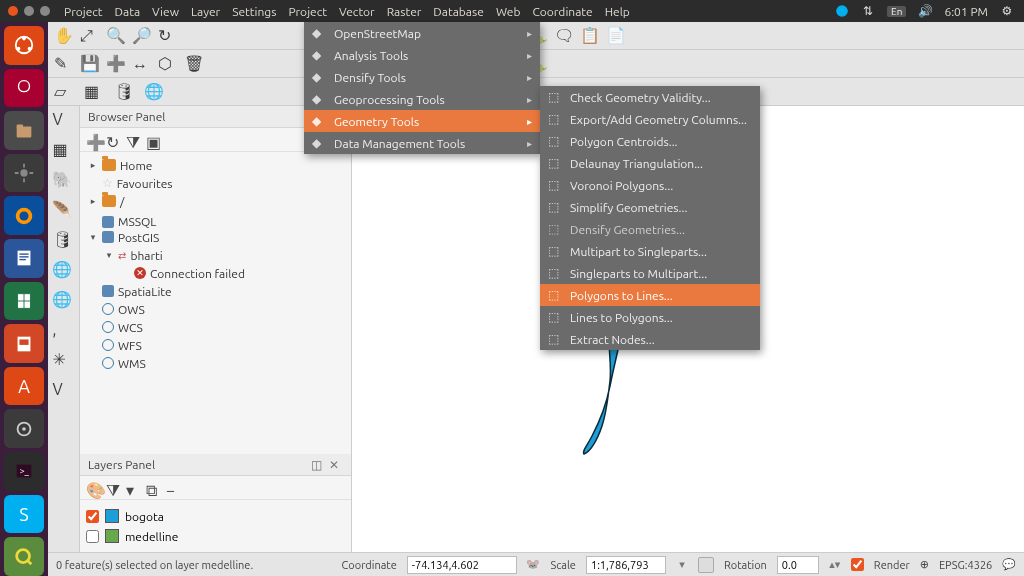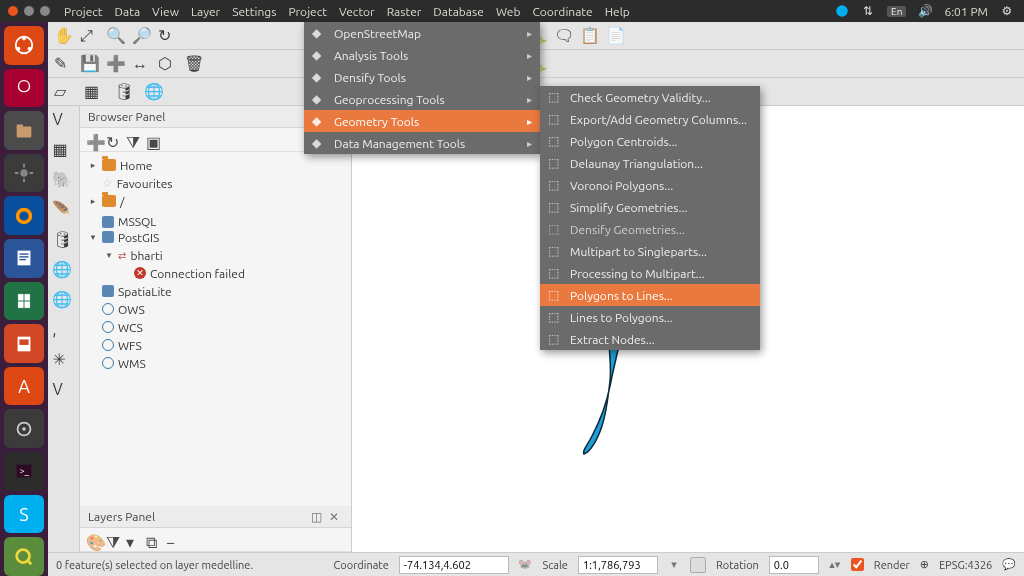--- a/index.html
+++ b/index.html
@@ -326,41 +326,53 @@
             <span class="mini-icon">✕</span>
           </span>
       </div>
       <div class="panel-toolbar">
         <span class="mini-icon">🎨</span>
         <span class="mini-icon">⧩</span>
         <span class="mini-icon">▾</span>
         <span class="mini-icon">⧉</span>
         <span class="mini-icon">−</span>
       </div>
+      <div class="layers-body" id="layers-body">
+          <div class="layer-row">
+            <input type="checkbox" checked="" style="">
+            <span class="swatch" style="background: rgb(31, 159, 216);"></span>
+            <span>bogota</span>
+          </div>
+          <div class="layer-row">
+            <input type="checkbox" style="">
+            <span class="swatch" style="background: rgb(106, 168, 79);"></span>
+            <span>medelline</span>
+          </div>
+        </div>
     </div>
 
     <div class="canvas">
       <svg class="shape" viewBox="0 0 80 220">
         <path d="M40 5 C50 10 55 25 50 45 C48 60 55 75 50 95 C46 115 42 130 38 150 C34 170 28 185 20 200 C15 210 10 215 12 218 C18 216 25 205 30 190 C35 175 36 160 38 145 C40 125 35 110 38 90 C40 72 30 55 32 38 C34 22 32 10 40 5 Z" fill="#1f9fd8" stroke="#0b2b3a" stroke-width="1.5"></path>
       </svg>
     </div>
   </div>
 
   <div class="statusbar">
     <span>0 feature(s) selected on layer medelline.</span>
     <span class="sp"></span>
     <span class="sb-label">Coordinate</span>
     <input class="sb-input" style="width: 110px;" value="-74.134,4.602">
     <span>🐭</span>
     <span class="sb-label">Scale</span>
     <input class="sb-input" style="width: 80px;" value="1:1,786,793">
     <span class="spin">▾</span>
     <span class="lockbtn"></span>
     <span class="sb-label">Rotation</span>
-    <input class="sb-input" style="width: 50px;" value="0.0">
+    <input class="sb-input" style="width: 42px;" value="0.0">
     <span class="spin">▴▾</span>
     <input type="checkbox" checked="" style="">
     <span class="sb-label">Render</span>
     <span>⊕</span>
     <span>EPSG:4326</span>
     <span>💬</span>
   </div>
 </div>
 
 <div class="menu menu1" id="vector-menu">
@@ -417,21 +429,21 @@
     <div class="mi header">
       <span class="micon">⬚</span>
       <span>Densify Geometries...</span>
     </div>
     <div class="mi">
       <span class="micon">⬚</span>
       <span>Multipart to Singleparts...</span>
     </div>
     <div class="mi">
       <span class="micon">⬚</span>
-      <span>Processing to Multipart...</span>
+      <span>Singleparts to Multipart...</span>
     </div>
     <div class="mi highlight">
       <span class="micon">⬚</span>
       <span>Polygons to Lines...</span>
     </div>
     <div class="mi">
       <span class="micon">⬚</span>
       <span>Lines to Polygons...</span>
     </div>
     <div class="mi">

